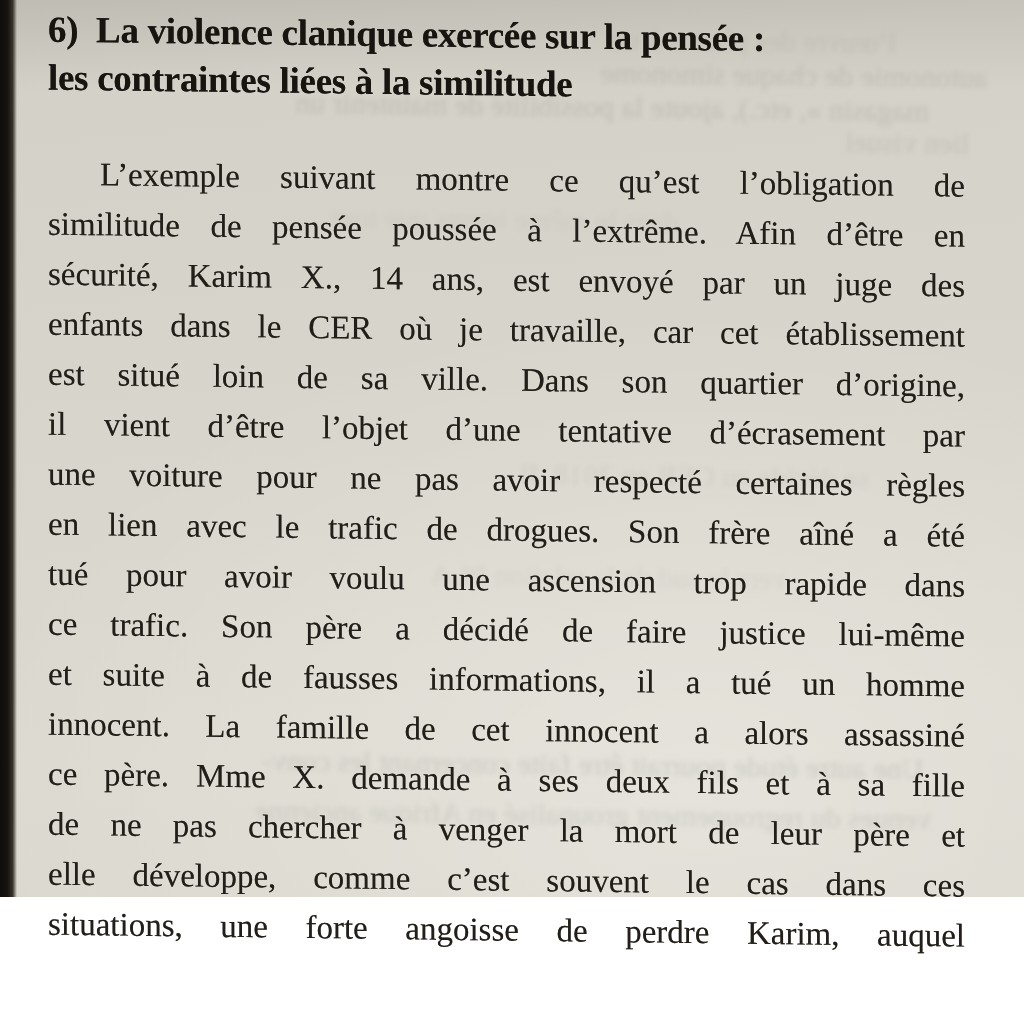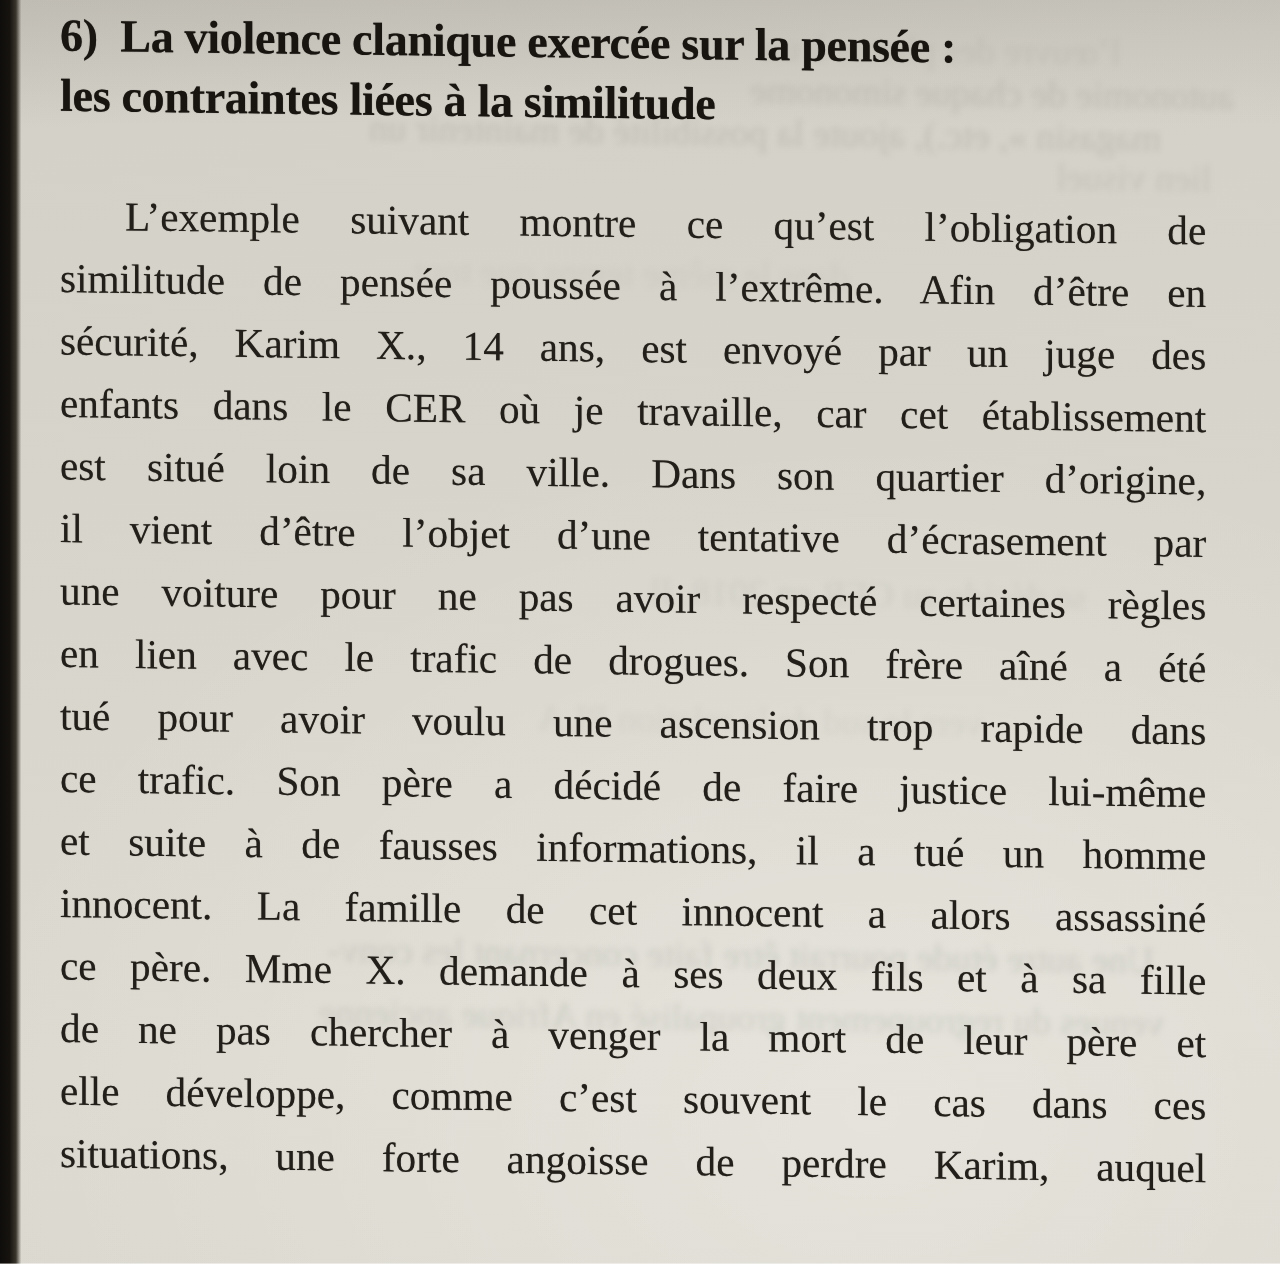--- a/index.html
+++ b/index.html
@@ -1,21 +1,21 @@
 <!DOCTYPE html>
 <html><head>
 <meta charset="utf-8">
 <style>
   html, body { margin: 0; padding: 0; }
   body {
     width: 1024px; height: 1011px; overflow: hidden;
     font-family: "Liberation Serif", "DejaVu Serif", serif;
   }
   .page {
-    position: relative; width: 1024px; height: 1011px;
+    position: relative; width: 1024px; height: 897px;
     background:
       linear-gradient(180deg, rgba(115,110,100,0.14) 0%, rgba(115,110,100,0) 10%),
       radial-gradient(120% 90% at 68% 88%, rgba(255,255,250,0.28), rgba(255,255,250,0) 60%),
       linear-gradient(175deg, #ccc9c1 0%, #d4d1c8 10%, #d8d5cc 45%, #dcd9d0 78%, #dad7ce 100%);
   }
   
   .edge-left {
     position: absolute; left: 0; top: 0; bottom: 0; width: 17px; z-index: 3;
     background: linear-gradient(90deg, #0f0d0b 0%, #16130f 45%, #3a352d 75%, rgba(58,53,45,0) 100%);
   }

